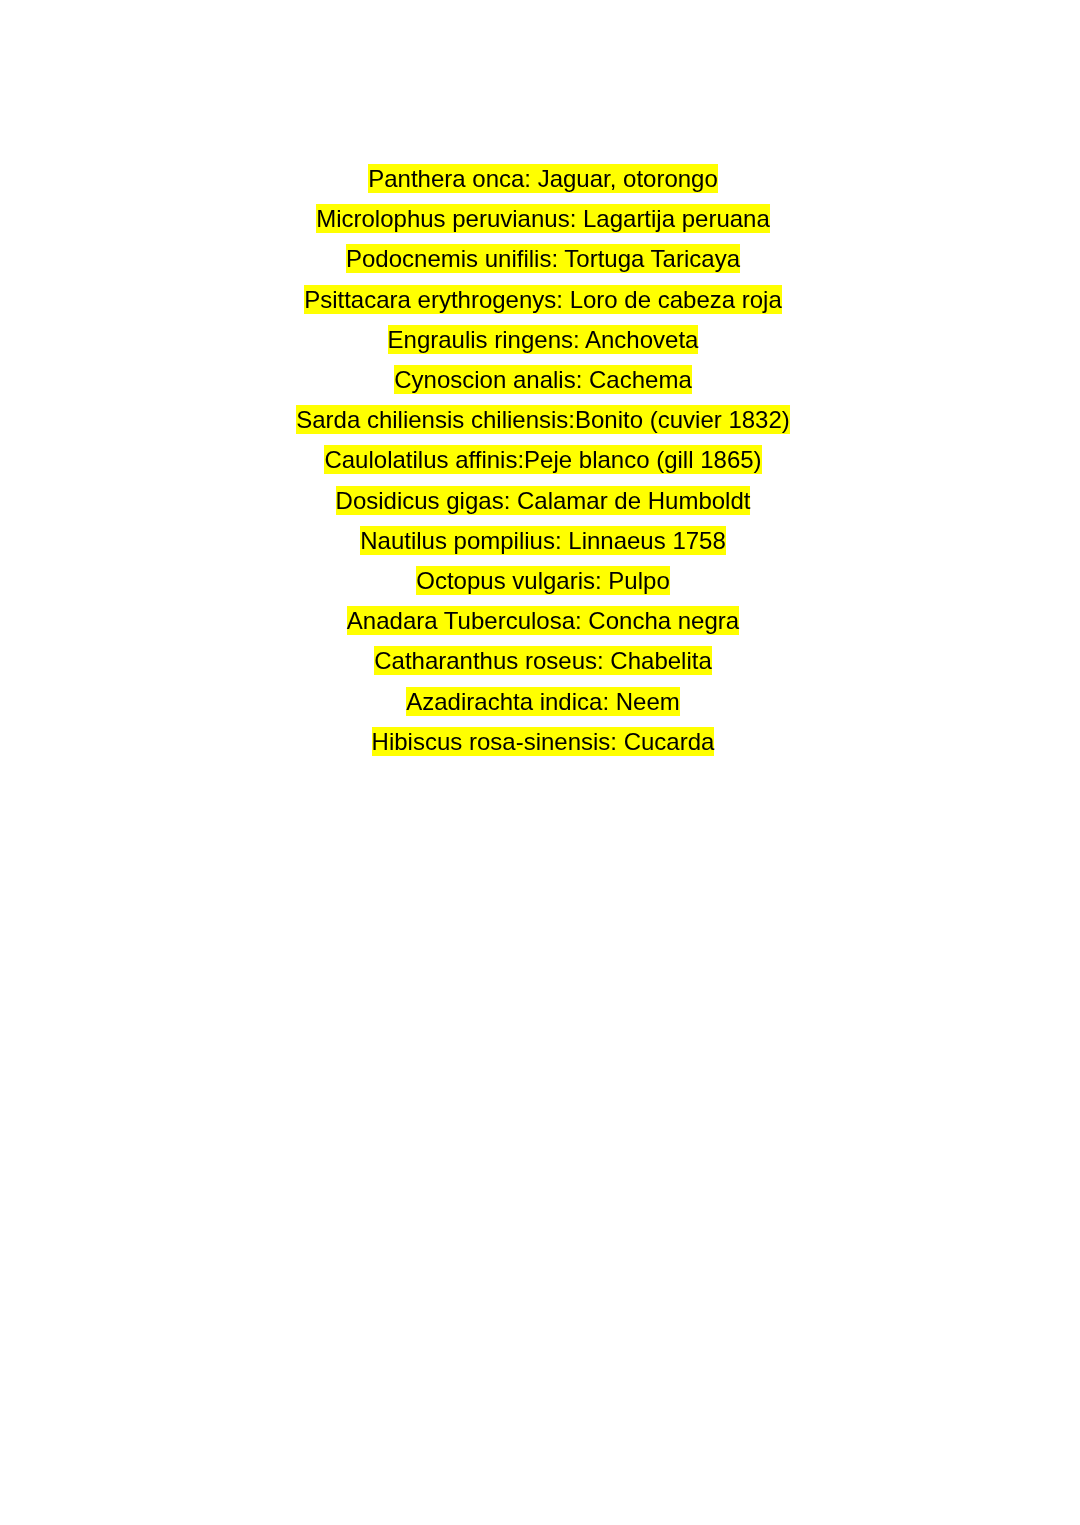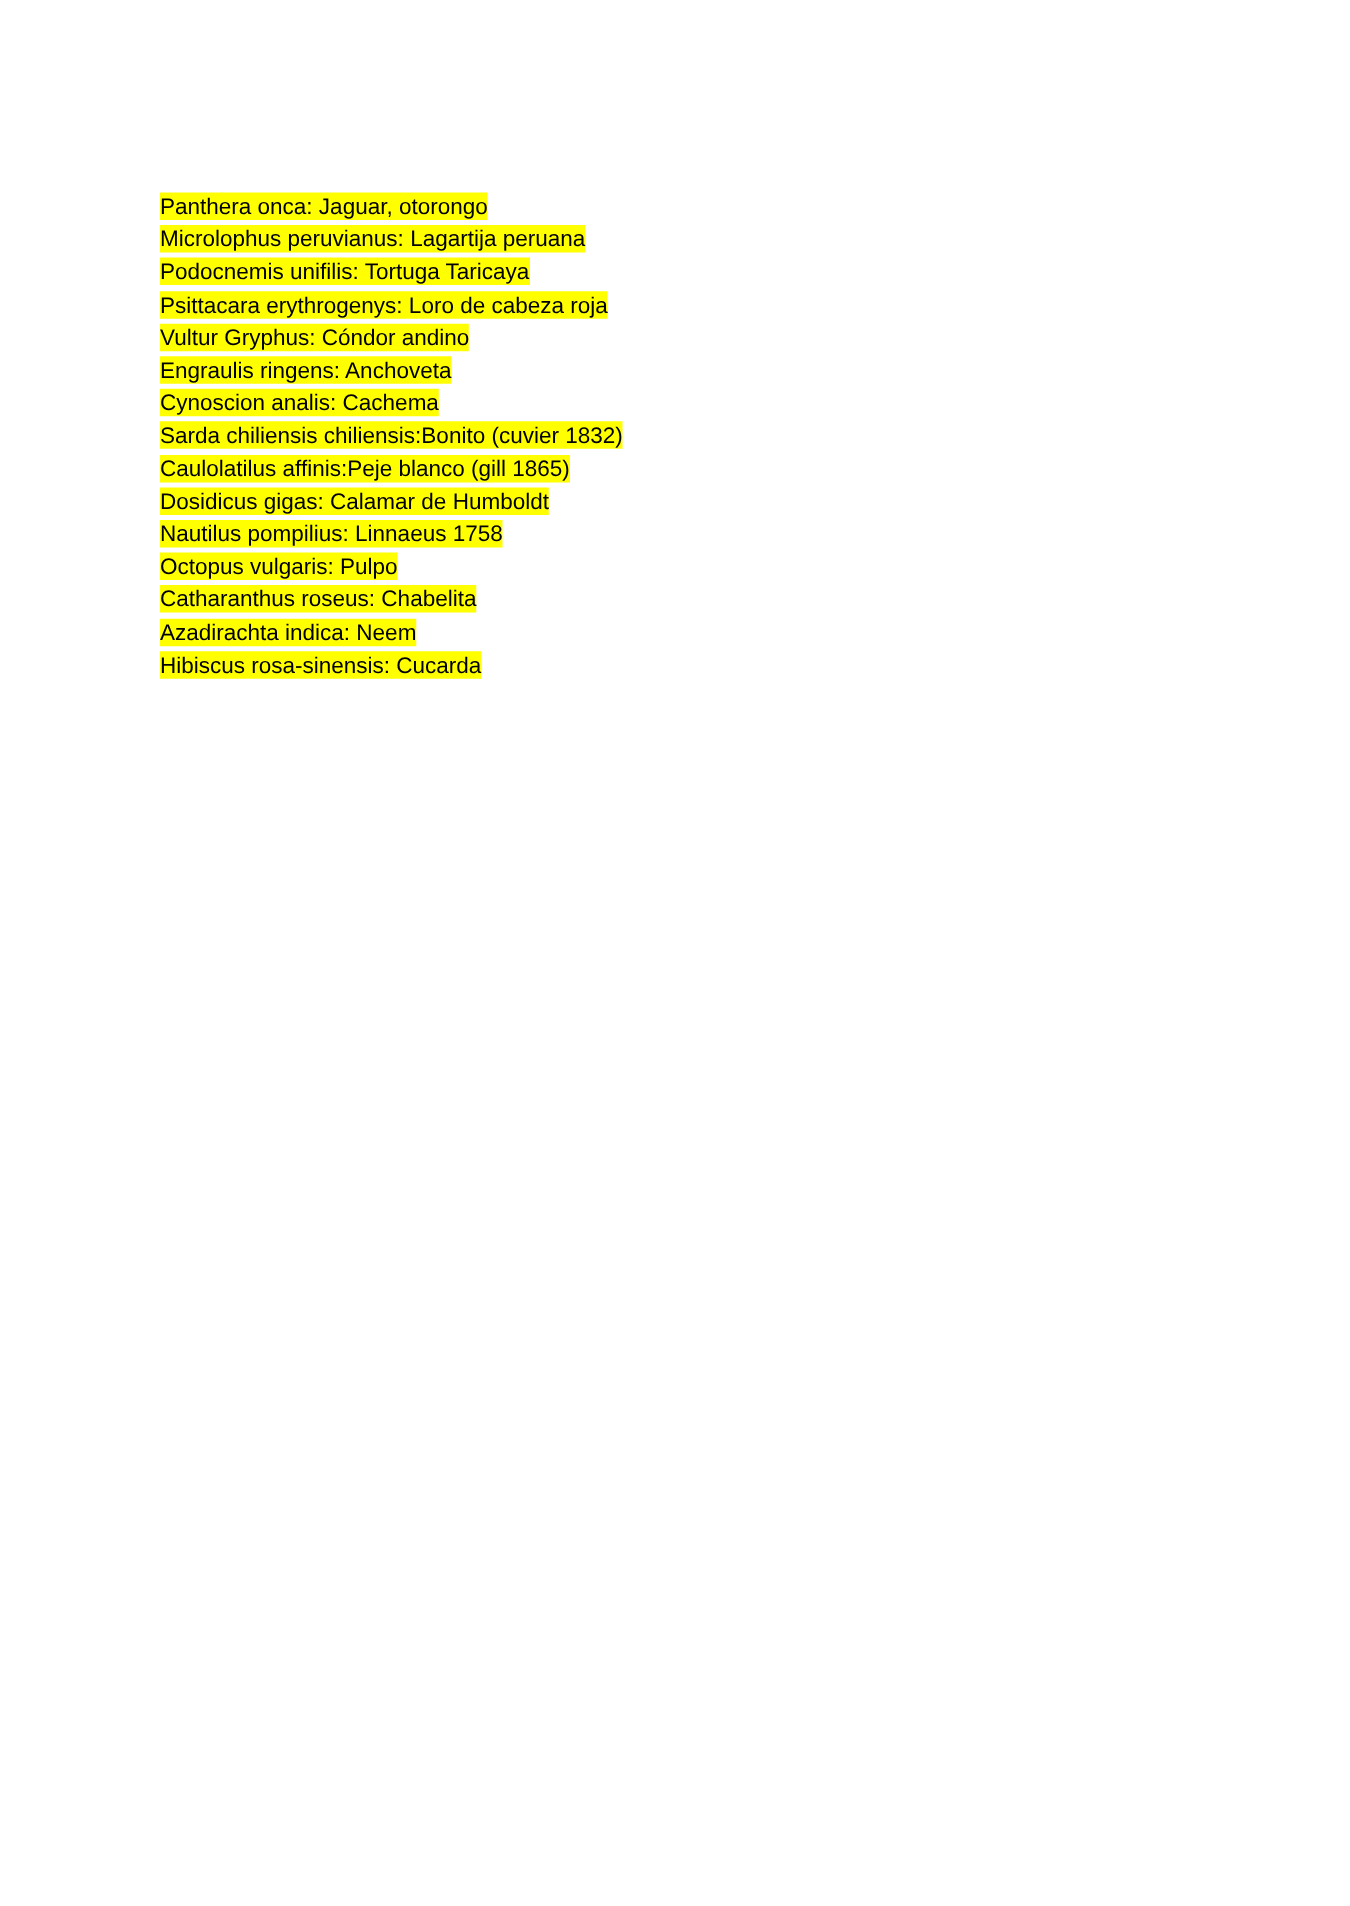--- a/index.html
+++ b/index.html
@@ -21,47 +21,48 @@
     background: #ffffff;
     box-sizing: border-box;
   }
   .content {
     position: absolute;
     left: 128px;
     top: 152px;
     width: 830px;
   }
   .line {
-    font-size: 18px;
+    font-size: 24px;
     line-height: 26.2px;
     white-space: nowrap;
-    margin: 0;
+    margin: 14px;
     padding: 0;
+    text-align: center;
   }
   .line .hl {
     background-color: #ffff00;
     padding: 1px 0 1px 0;
     box-decoration-break: clone;
     -webkit-box-decoration-break: clone;
   }
 </style>
 </head>
 <body>
 
 <div class="page">
   <div class="content">
     <p class="line"><span class="hl">Panthera onca: Jaguar, otorongo</span></p>
     <p class="line"><span class="hl">Microlophus peruvianus: Lagartija peruana</span></p>
     <p class="line"><span class="hl">Podocnemis unifilis: Tortuga Taricaya</span></p>
     <p class="line"><span class="hl">Psittacara erythrogenys: Loro de cabeza roja</span></p>
-    <p class="line"><span class="hl">Vultur Gryphus: Cóndor andino</span></p>
     <p class="line"><span class="hl">Engraulis ringens: Anchoveta</span></p>
     <p class="line"><span class="hl">Cynoscion analis: Cachema</span></p>
     <p class="line"><span class="hl">Sarda chiliensis chiliensis:Bonito (cuvier 1832)</span></p>
     <p class="line"><span class="hl">Caulolatilus affinis:Peje blanco (gill 1865)</span></p>
     <p class="line"><span class="hl">Dosidicus gigas: Calamar de Humboldt</span></p>
     <p class="line"><span class="hl">Nautilus pompilius: Linnaeus 1758</span></p>
     <p class="line"><span class="hl">Octopus vulgaris: Pulpo</span></p>
+    <p class="line"><span class="hl">Anadara Tuberculosa: Concha negra</span></p>
     <p class="line"><span class="hl">Catharanthus roseus: Chabelita</span></p>
     <p class="line"><span class="hl">Azadirachta indica: Neem</span></p>
     <p class="line"><span class="hl">Hibiscus rosa-sinensis: Cucarda</span></p>
   </div>
 </div>
 
 </body></html>

